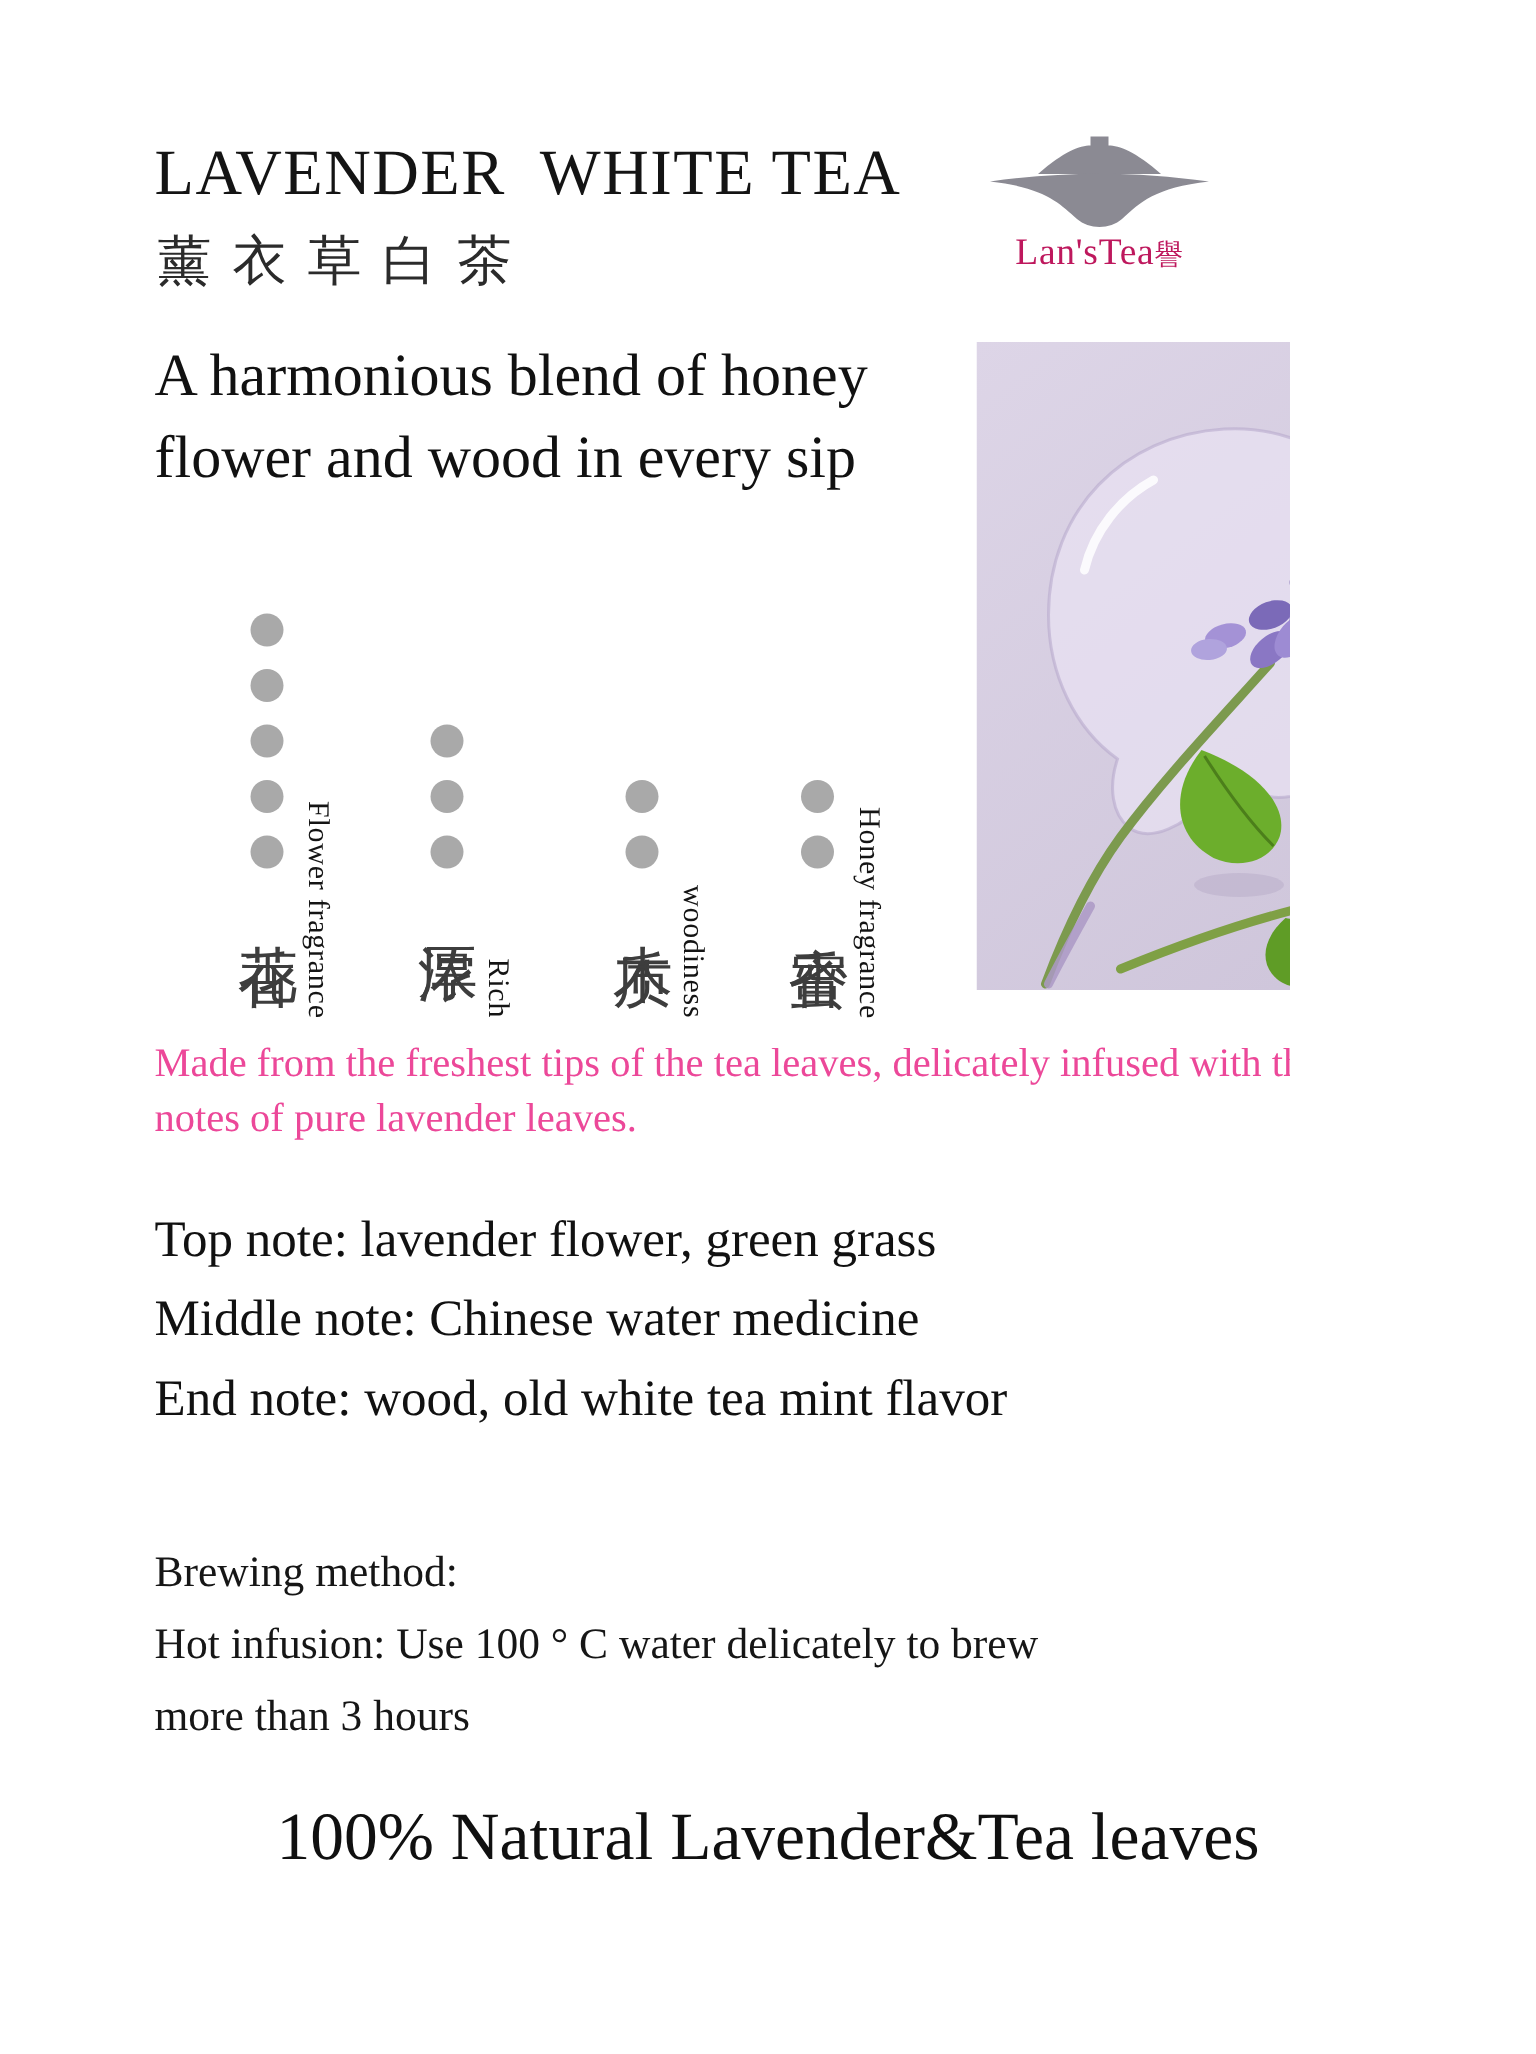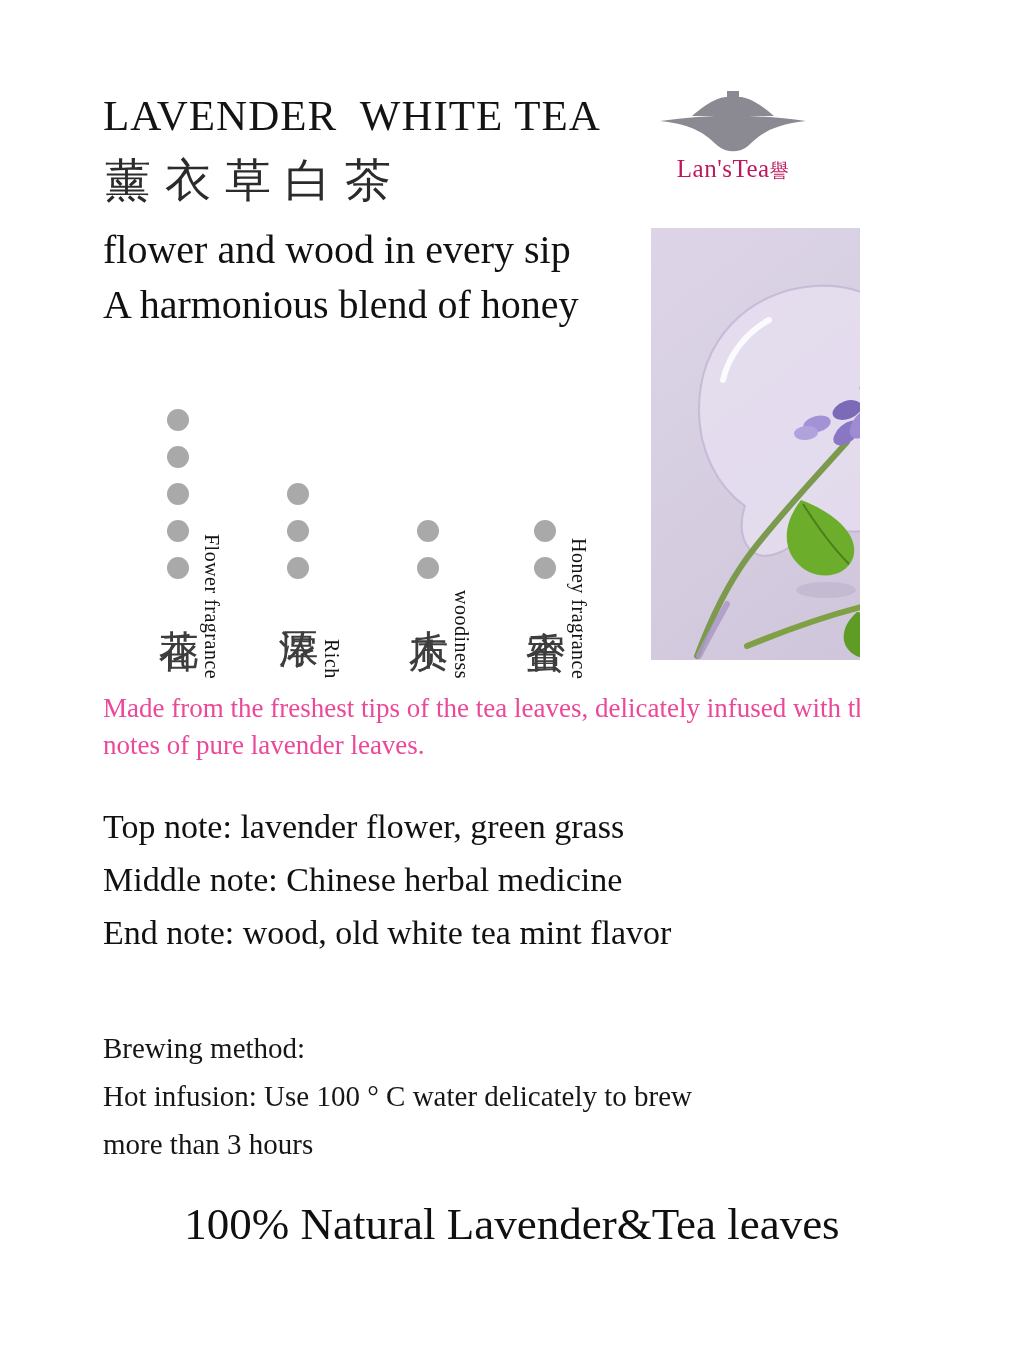--- a/index.html
+++ b/index.html
@@ -6,21 +6,21 @@
   .page{
     position:relative;width:860px;height:1369px;background:#ffffff;
     font-family:"Liberation Serif", serif;color:#1a1a1a;overflow:hidden;
   }
   
   .title{
     position:absolute;left:103px;top:92px;font-size:43px;line-height:48px;
     letter-spacing:1px;white-space:pre;color:#141414;font-weight:500;
   }
   .title-zh{
-    position:absolute;left:105px;top:150px;font-size:46px;letter-spacing:14px;
+    position:absolute;left:105px;top:150px;font-size:36px;letter-spacing:14px;
     color:#2b2b2b;font-weight:400;
   }
   .logo{position:absolute;left:648px;top:88px;width:170px;text-align:center;color:#8b8a93;}
   .logo svg{display:block;margin:0 auto;}
   .logo-text{font-size:25px;letter-spacing:.5px;margin-top:1px;color:#be185d;}
   .logo-seal{font-size:19px;}
   .tagline{position:absolute;left:103px;top:222px;font-size:40px;line-height:55px;color:#111;}
   
   .chart{position:absolute;left:142px;top:393px;width:505px;height:292px;}
   .col{position:absolute;top:0;width:84px;height:292px;}
@@ -64,22 +64,22 @@
           <rect x="70" y="3" width="12" height="8"></rect>
           <path d="M35,28 C52,13 63,9 70,9 L82,9 C89,9 100,13 117,28 Z"></path>
           <path d="M3,33 C53,26 99,26 149,33 C113,37 103,47 91,58 C83,65 69,65 61,58 C49,47 39,37 3,33 Z"></path>
         </g>
       </svg>
     </span>
     <div class="logo-text"><span>Lan'sTea</span><span class="logo-seal">譽</span></div>
   </div>
 
   <div class="tagline">
+    <div>A harmonious blend of honey</div>
     <div>flower and wood in every sip</div>
-    <div>A harmonious blend of honey</div>
   </div>
 
   <div class="chart" id="flavor-chart">
       <div class="col" style="left: -6px;">
         <div class="dots">
           <span class="dot" style="background: rgb(169, 169, 169);"></span>
           <span class="dot" style="background: rgb(169, 169, 169);"></span>
           <span class="dot" style="background: rgb(169, 169, 169);"></span>
           <span class="dot" style="background: rgb(169, 169, 169);"></span>
           <span class="dot" style="background: rgb(169, 169, 169);"></span>
@@ -169,21 +169,21 @@
         <ellipse cx="300" cy="66" rx="7" ry="5" transform="rotate(-45 300 66)" fill="#b0a3dd"></ellipse>
         <circle cx="268" cy="98" r="2.5" fill="#ffffff" opacity="0.9"></circle>
       </g>
     </svg>
   </div>
 
   <p class="description">Made from the freshest tips of the tea leaves, delicately infused with the floral notes of pure lavender leaves.</p>
 
   <div class="notes">
     <div>Top note: lavender flower, green grass</div>
-    <div>Middle note: Chinese herbal medicine</div>
+    <div>Middle note: Chinese water medicine</div>
     <div>End note: wood, old white tea mint flavor</div>
   </div>
 
   <div class="brewing">
     <div>Brewing method:</div>
     <div>Hot infusion: Use 100 ° C water delicately to brew</div>
     <div>more than 3 hours</div>
   </div>
 
   <div class="footer">100% Natural Lavender&amp;Tea leaves</div>

